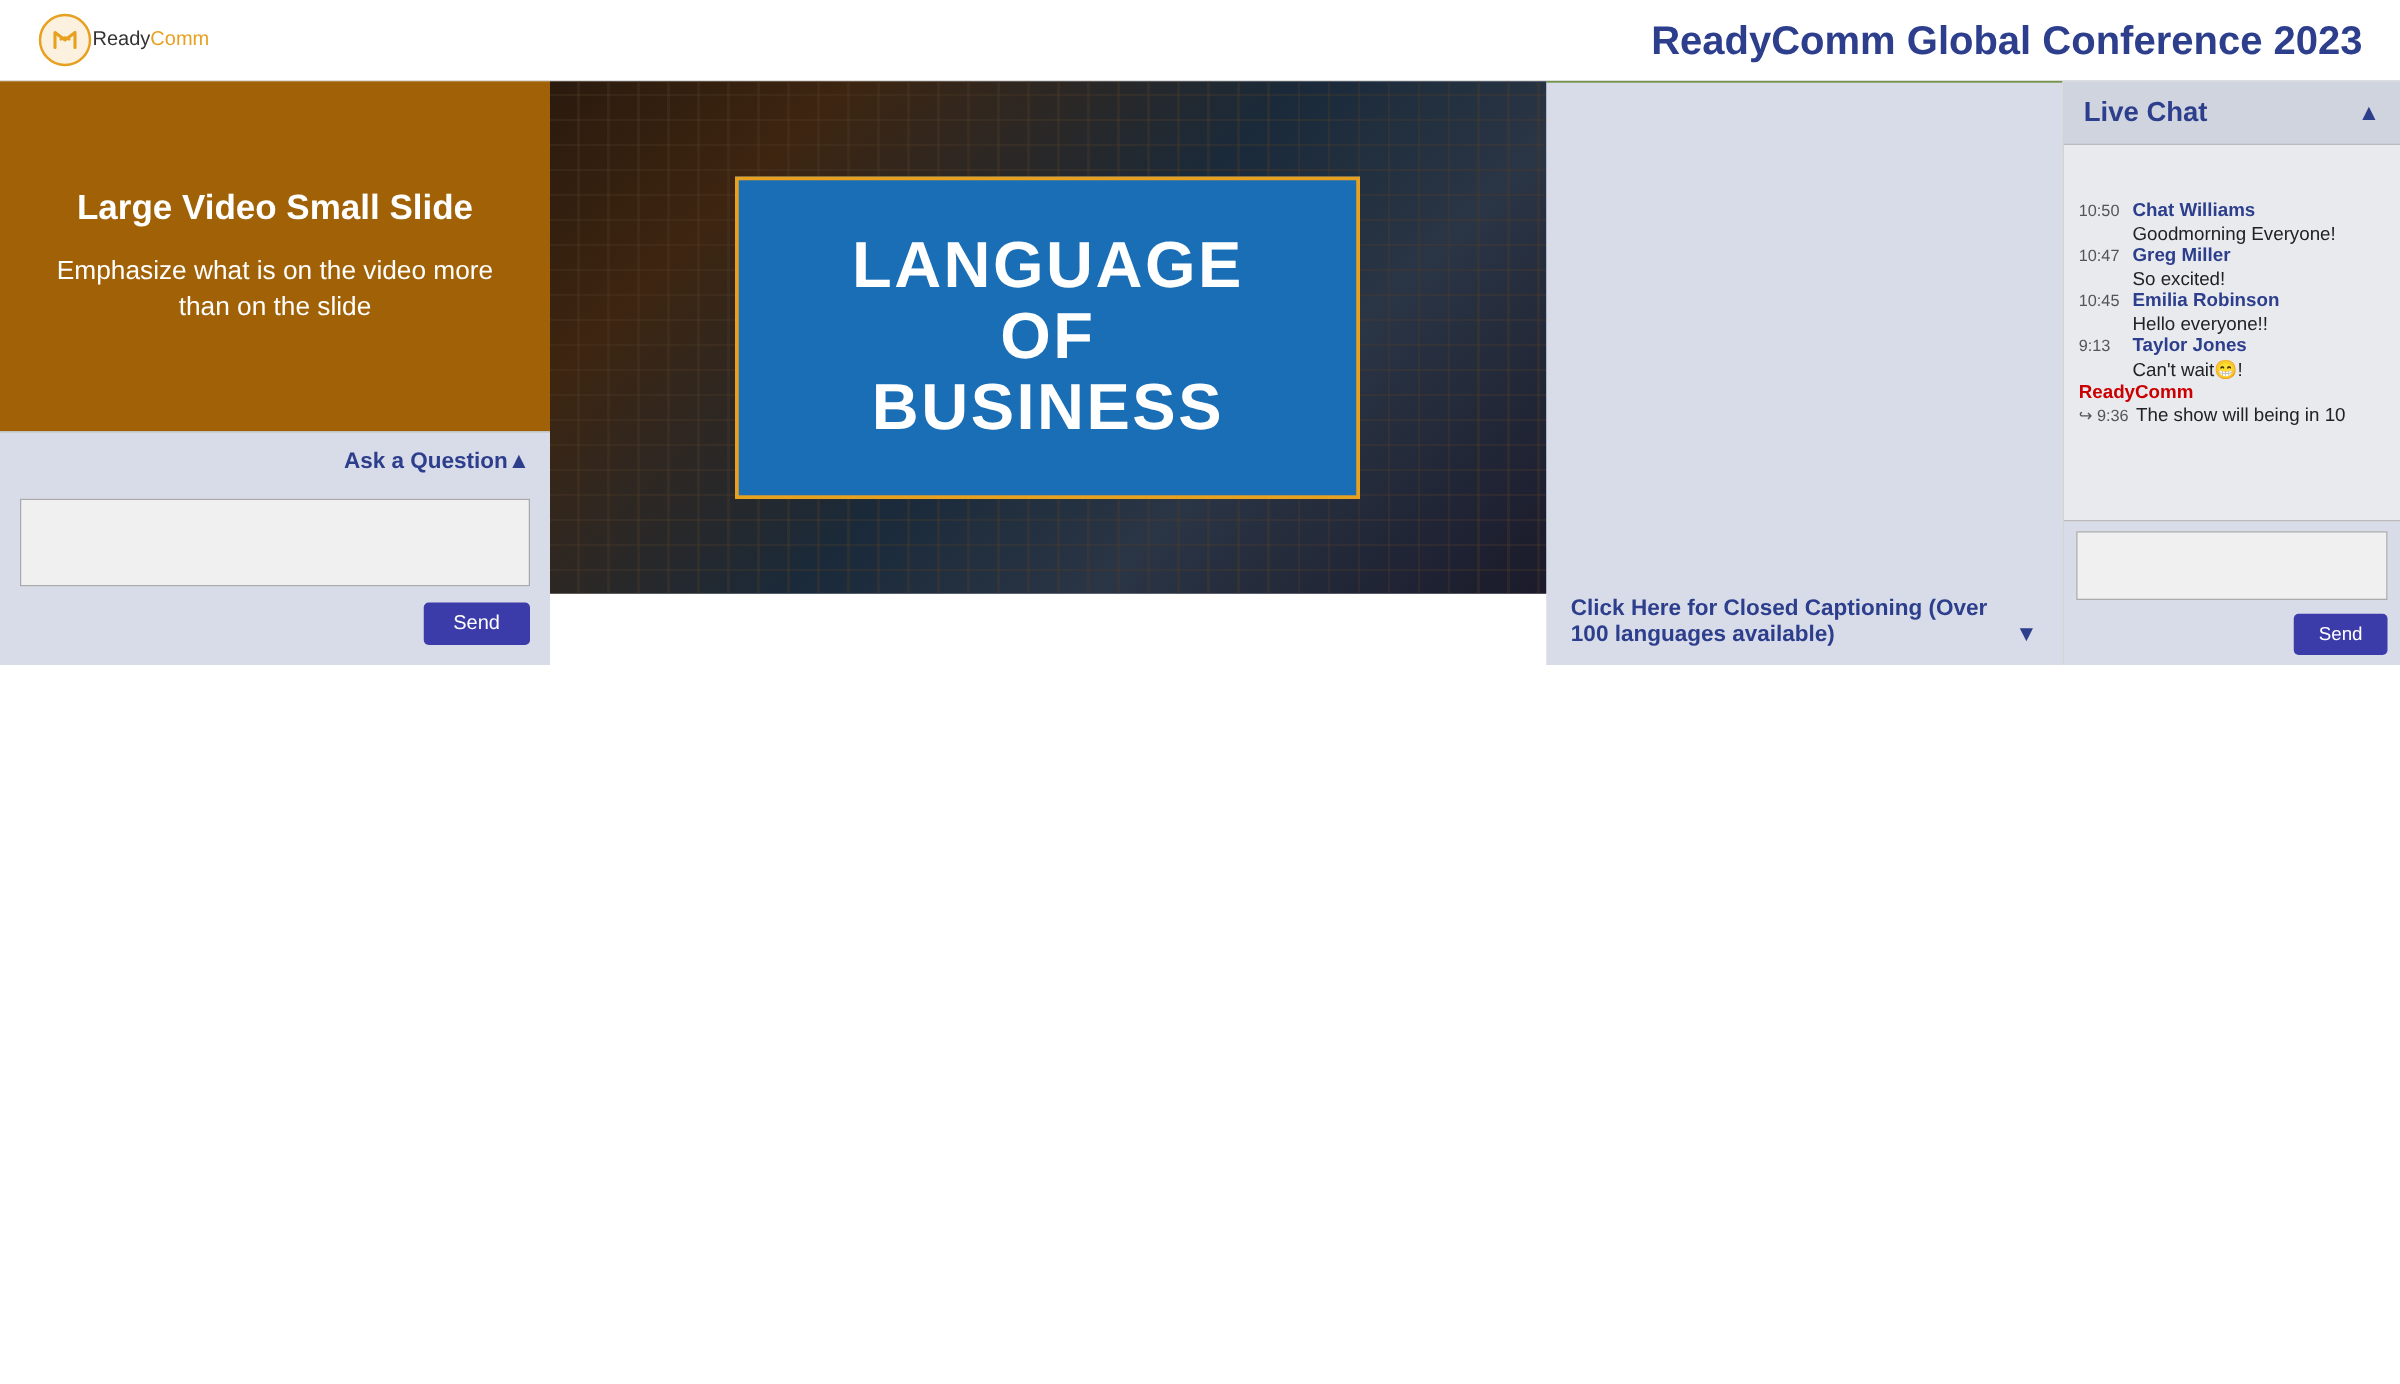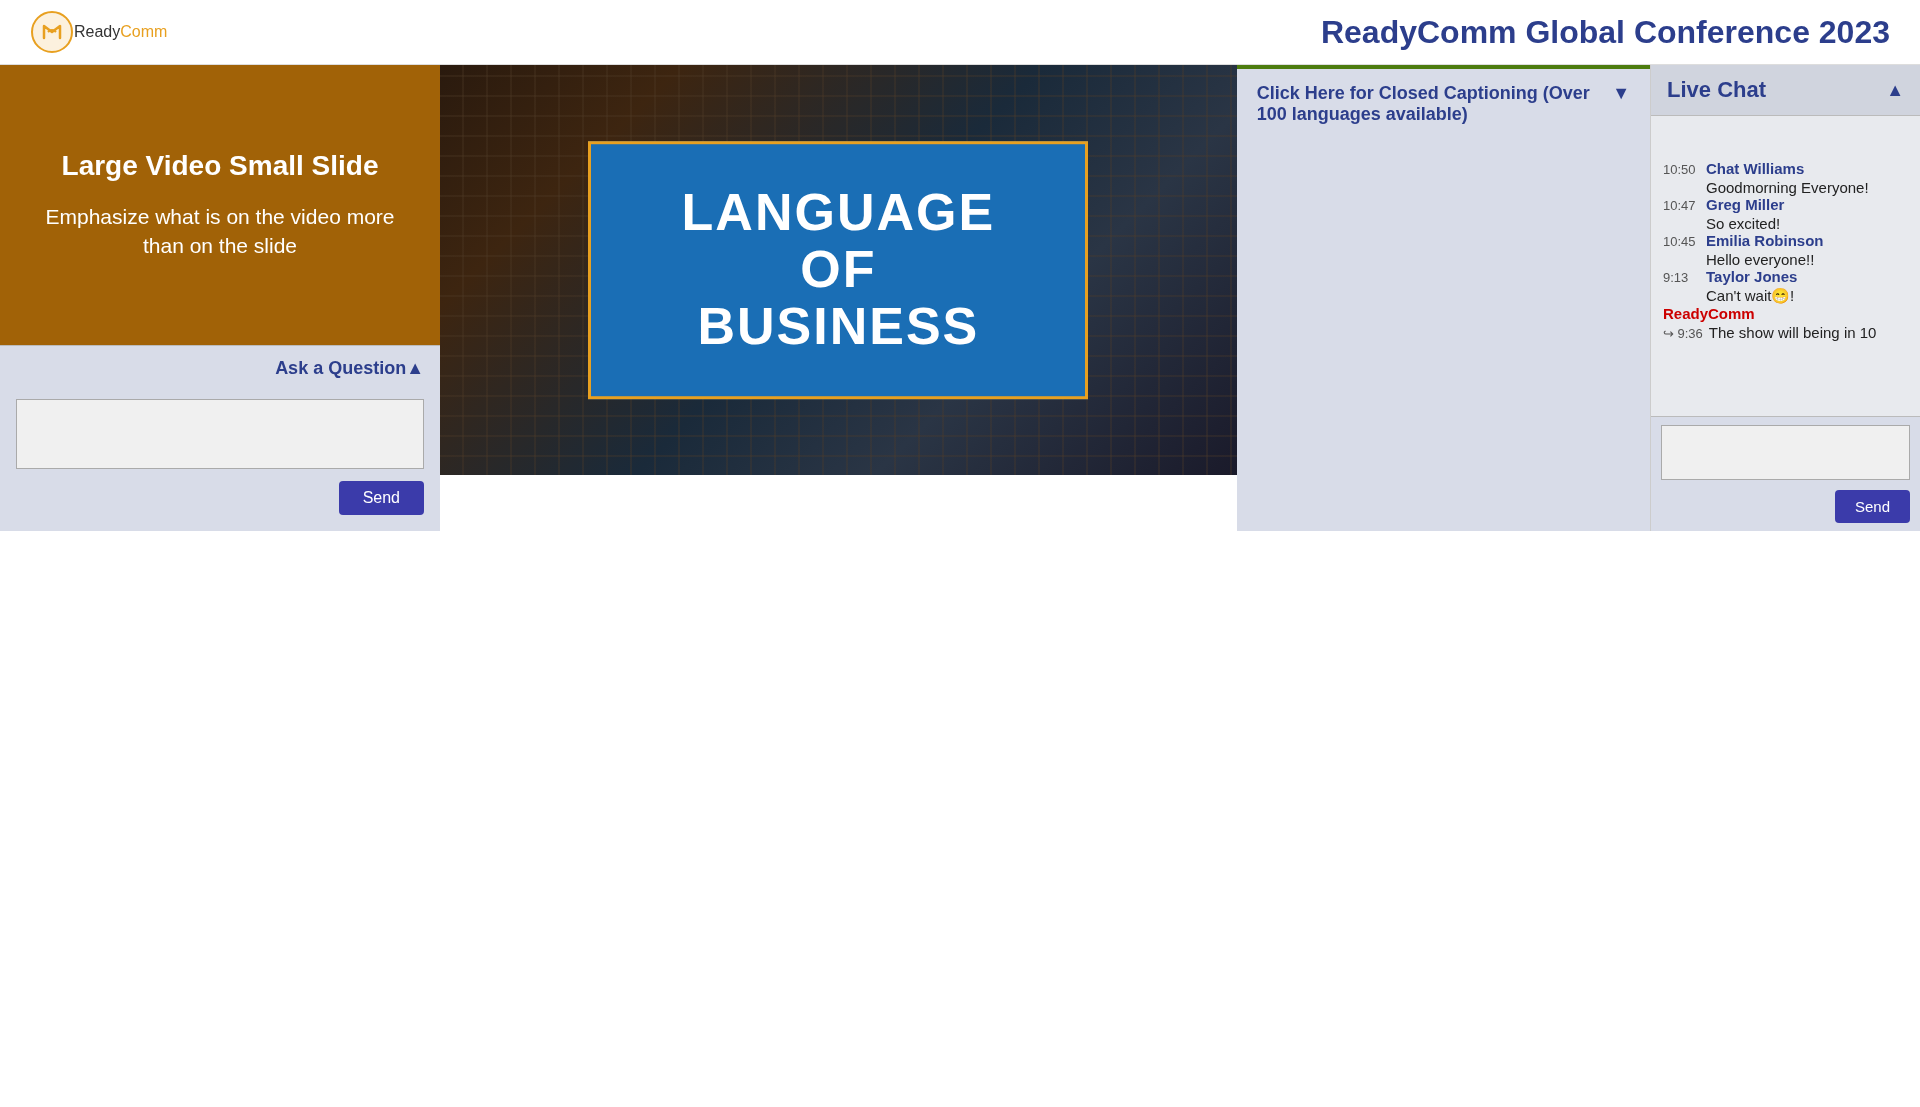--- a/index.html
+++ b/index.html
@@ -159,23 +159,23 @@
     #overlay-text-line2 {
       color: #fff;
       font-size: 52px;
       font-weight: 900;
       text-transform: uppercase;
       letter-spacing: 2px;
       line-height: 1.1;
     }
     #captioning-bar {
       background: #d8dce8;
-      border-top: 4px solid #4d7c0f;
-      display: flex;
-      align-items: flex-start;
+      border-top: 1px solid #4d7c0f;
+      display: flex;
+      align-items: flex-end;
       justify-content: space-between;
       padding: 14px 20px;
     }
     #captioning-link {
       color: #2c3e8c;
       font-size: 18px;
       font-weight: bold;
       text-decoration: none;
       cursor: pointer;
     }

